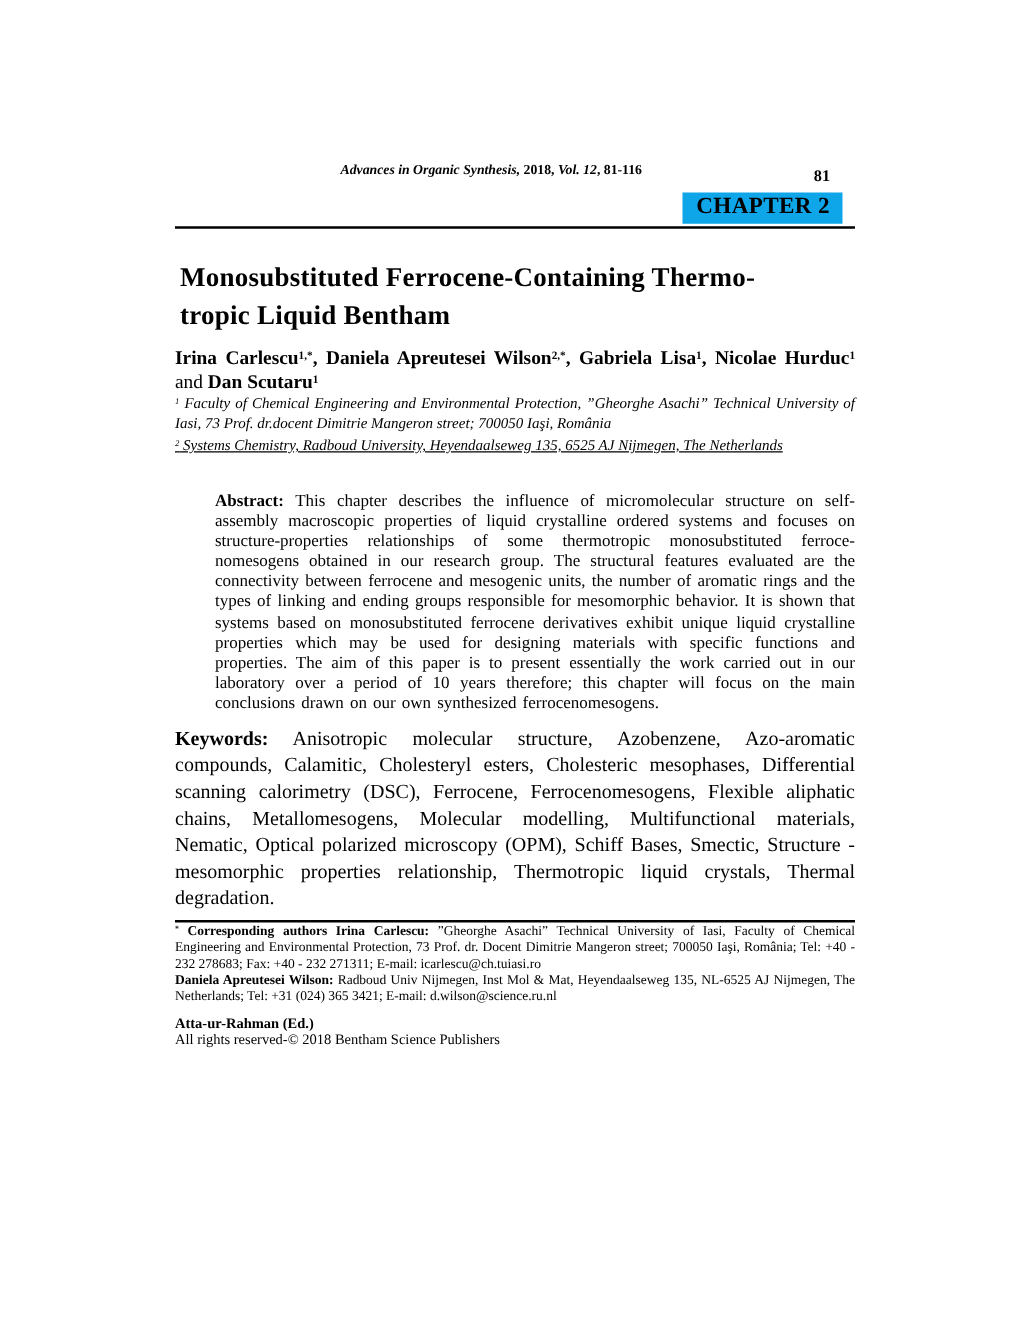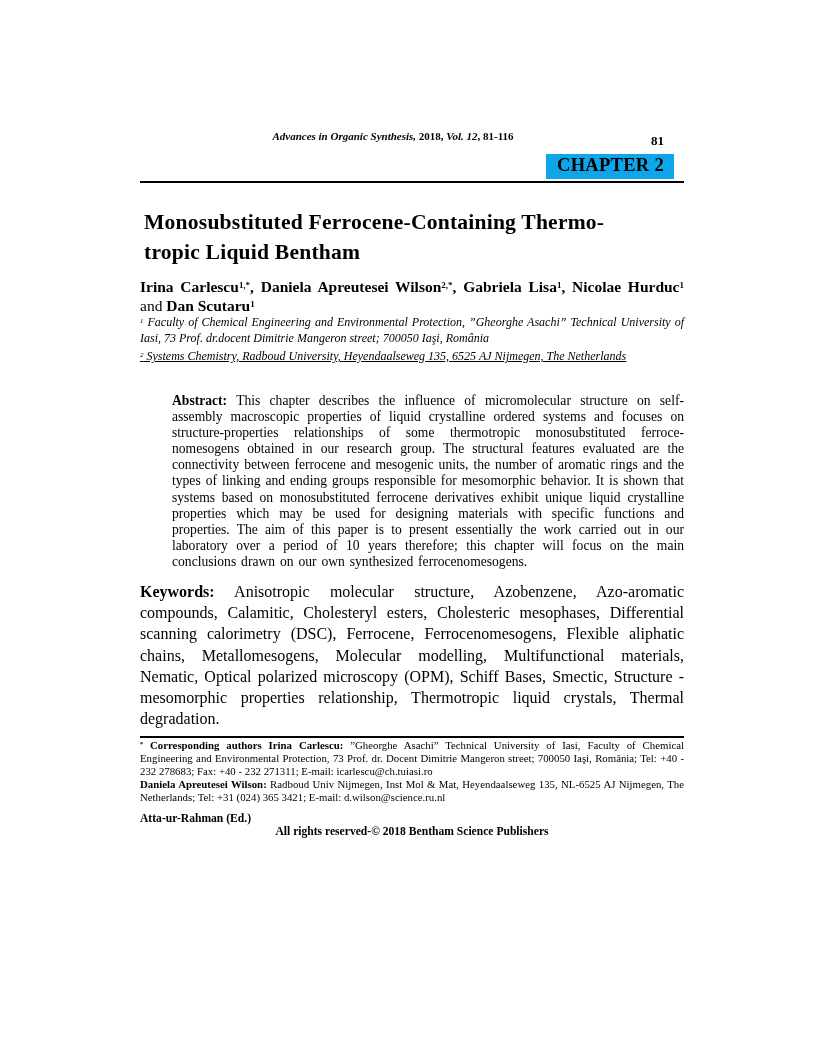--- a/index.html
+++ b/index.html
@@ -26,21 +26,21 @@
   .title .tline{display:block;white-space:nowrap;}
   .authors{top:277px;font-size:15.5px;line-height:19px;text-align:justify;}
   .affil{font-size:12px;line-height:15.5px;text-align:justify;font-style:italic;}
   .affil-1{top:315px;}
   .affil-2{top:349px;text-decoration:underline;}
   .abstract{top:393px;left:32px;width:512px;font-size:13.6px;line-height:16.1px;text-align:justify;word-spacing:1.5px;}
   .keywords{top:581px;font-size:16px;line-height:21.2px;text-align:justify;word-spacing:0.5px;}
   .footnote-rule{top:736px;height:1.5px;}
   .footnote{top:739px;font-size:10.8px;line-height:13.1px;text-align:justify;}
   .footer-editor{top:812px;text-align:left;font-size:11.6px;font-weight:bold;line-height:13px;}
-  .footer-rights{top:825px;text-align:center;font-size:11.6px;font-weight:bold;line-height:13px;}
+  .footer-rights{top:825px;text-align:left;font-size:11.6px;font-weight:normal;line-height:13px;}
   sup{font-size:58%;line-height:0;position:relative;top:-0.45em;vertical-align:baseline;}
   .b{font-weight:bold;}
   .i{font-style:italic;}
 </style>
 </head>
 <body>
 
 <div class="page">
   <div class="content">
 

